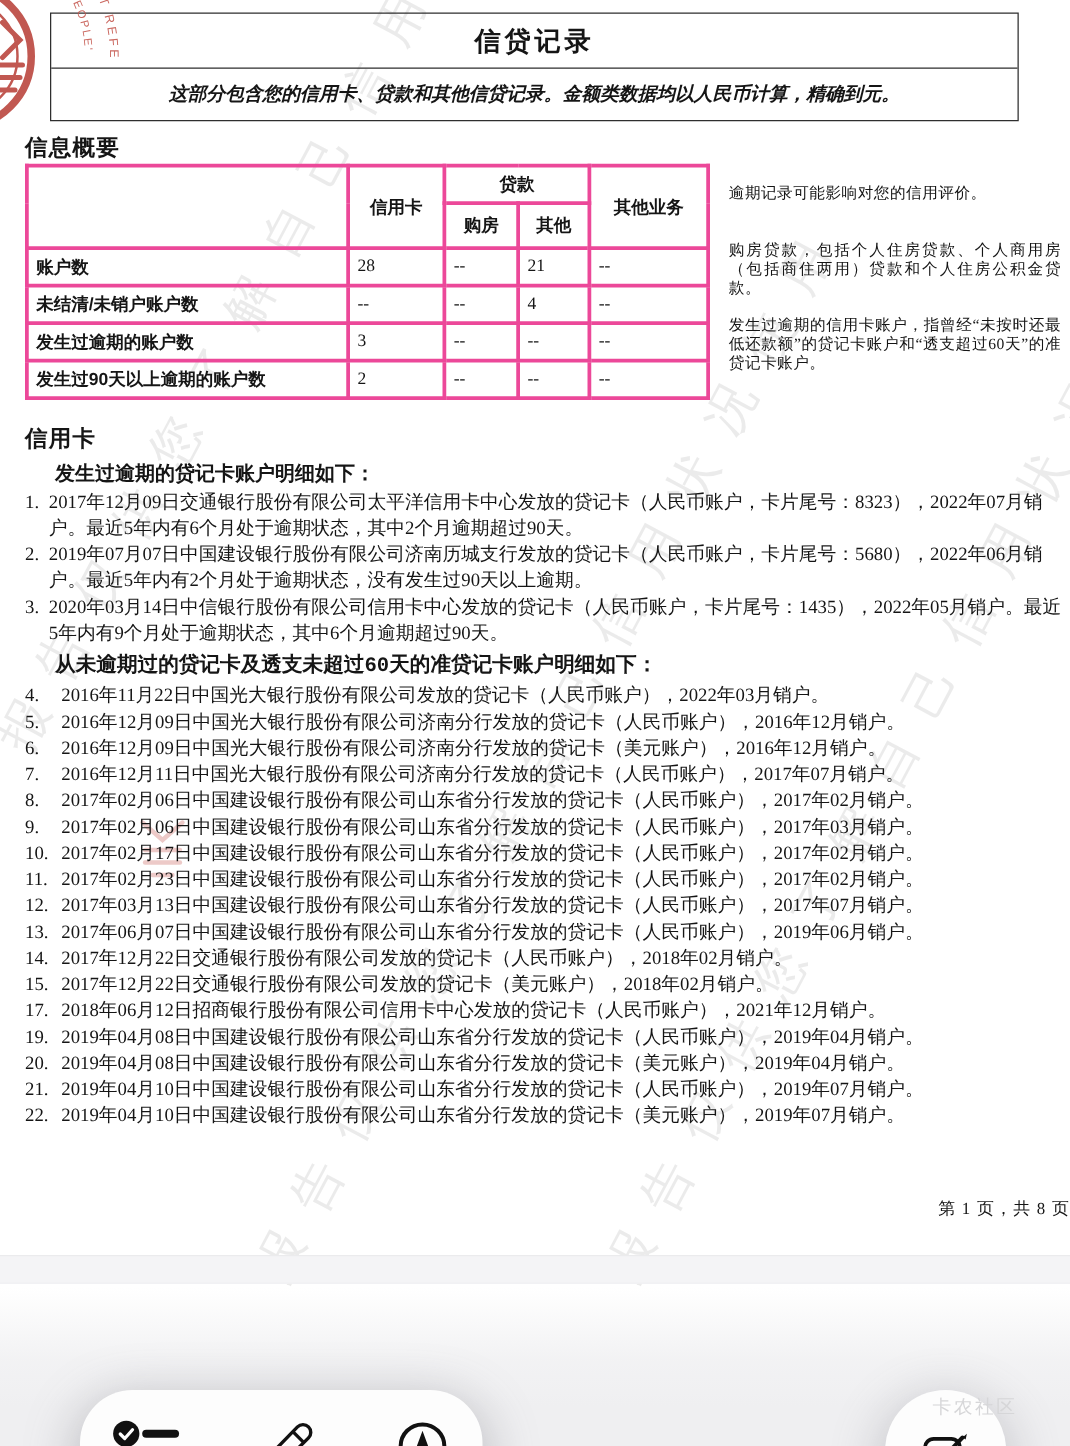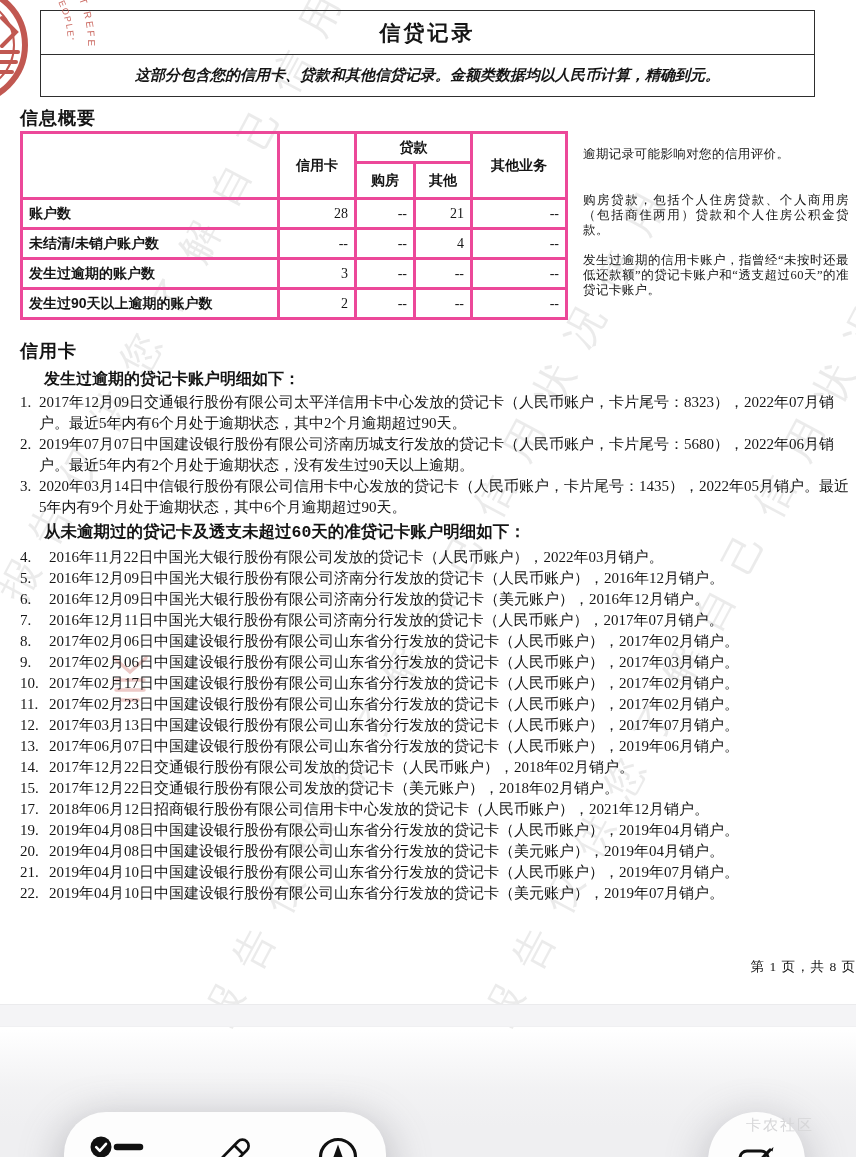--- a/index.html
+++ b/index.html
@@ -57,21 +57,21 @@
   }
   table.summary{border:2px solid #2a2a2a;}
   table.summary th{
     font-family:"Liberation Sans","DejaVu Sans",sans-serif;
     font-weight:bold;text-align:center;
   }
   td.rlabel{
     font-family:"Liberation Sans","DejaVu Sans",sans-serif;
     font-weight:bold;text-align:left;height:27px;
   }
-  td.rval{text-align:right;font-family:"Liberation Serif","DejaVu Serif",serif;margin-top:32px;}
+  td.rval{text-align:left;font-family:"Liberation Serif","DejaVu Serif",serif;margin-top:32px;}
   
   .notes{position:absolute;left:583px;top:131px;width:266px;}
   .note{
     position:absolute;left:0;width:266px;
     font-size:12.5px;line-height:15px;letter-spacing:.4px;text-align:justify;
   }
   .note0{top:16px;}
   .note1{top:62px;}
   .note2{top:122px;}
   

